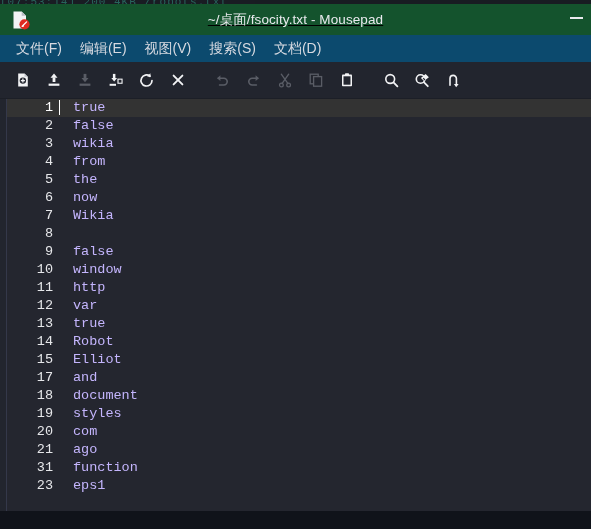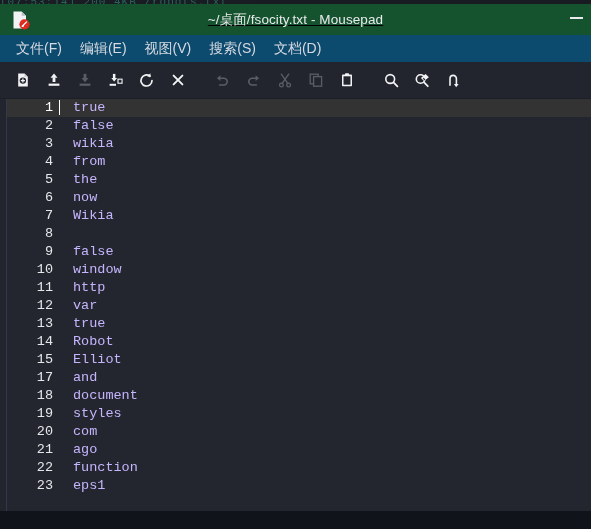--- a/index.html
+++ b/index.html
@@ -349,17 +349,17 @@
         <div class="line-row"><div class="gutter">11</div><div class="code">http</div></div>
         <div class="line-row"><div class="gutter">12</div><div class="code">var</div></div>
         <div class="line-row"><div class="gutter">13</div><div class="code">true</div></div>
         <div class="line-row"><div class="gutter">14</div><div class="code">Robot</div></div>
         <div class="line-row"><div class="gutter">15</div><div class="code">Elliot</div></div>
         <div class="line-row"><div class="gutter">17</div><div class="code">and</div></div>
         <div class="line-row"><div class="gutter">18</div><div class="code">document</div></div>
         <div class="line-row"><div class="gutter">19</div><div class="code">styles</div></div>
         <div class="line-row"><div class="gutter">20</div><div class="code">com</div></div>
         <div class="line-row"><div class="gutter">21</div><div class="code">ago</div></div>
-        <div class="line-row"><div class="gutter">22</div><div class="code">function</div></div>
+        <div class="line-row"><div class="gutter">31</div><div class="code">function</div></div>
         <div class="line-row"><div class="gutter">23</div><div class="code">eps1</div></div>
       </div>
   </div>
 </div>
 
 </body></html>

